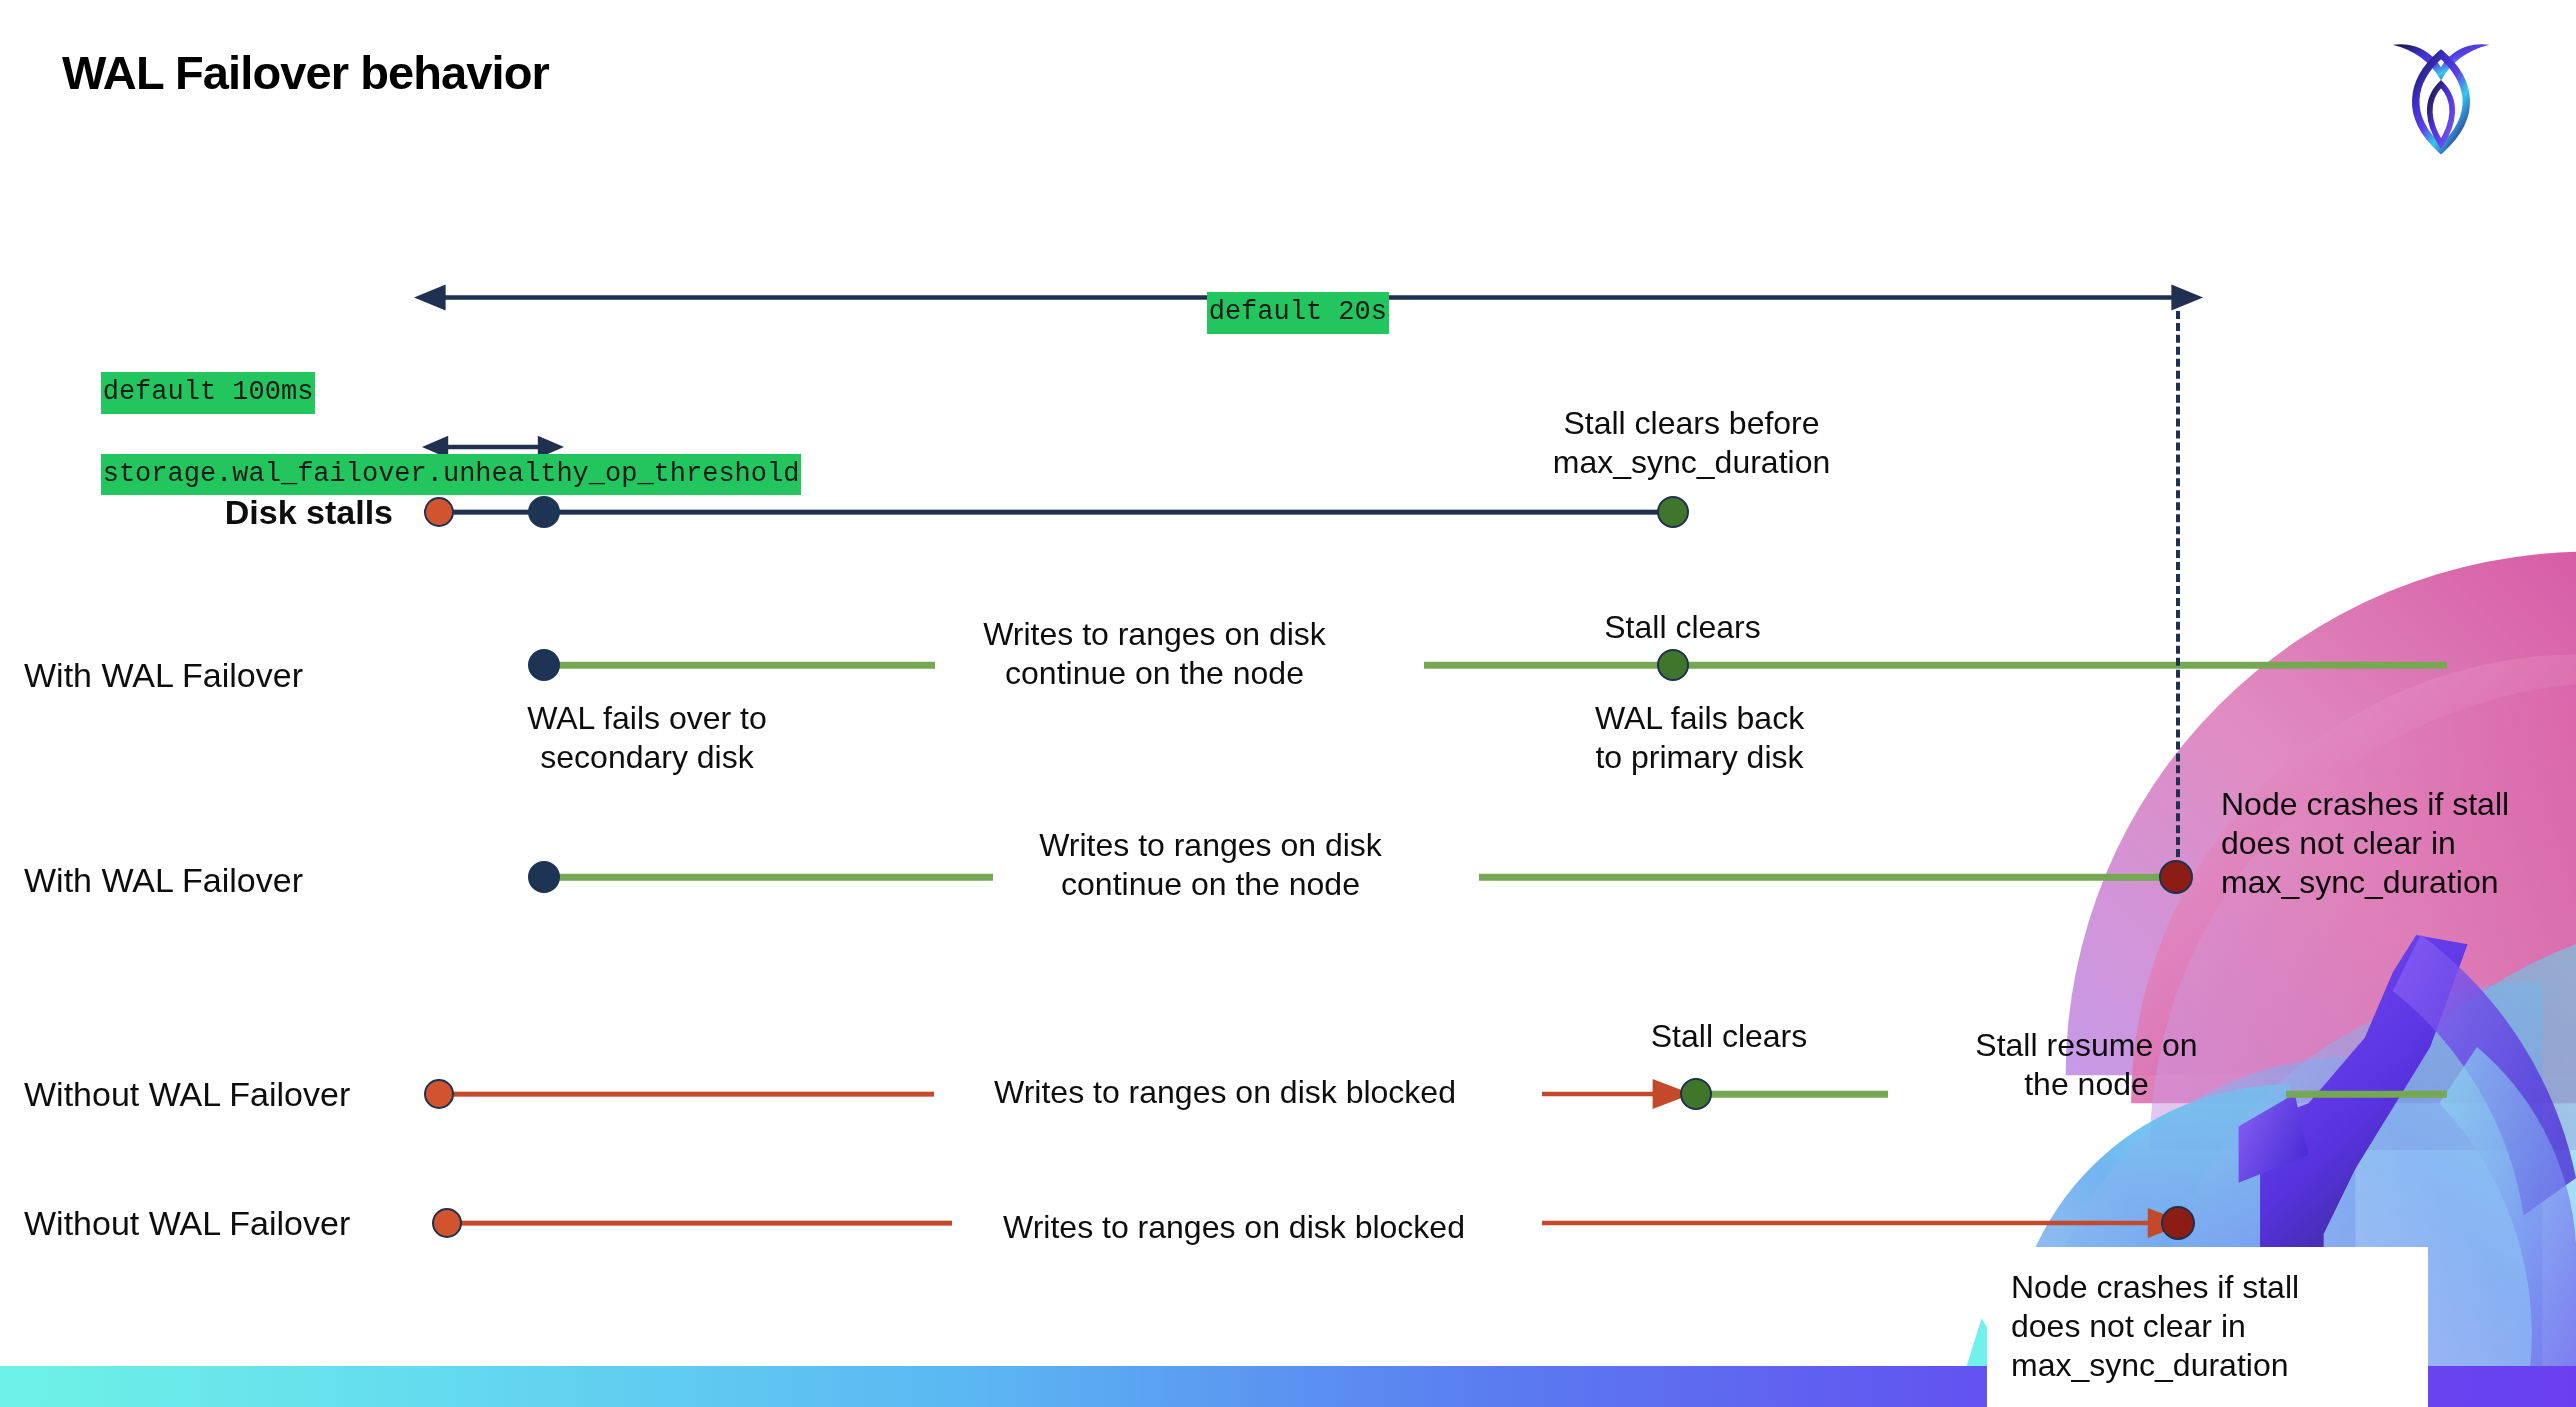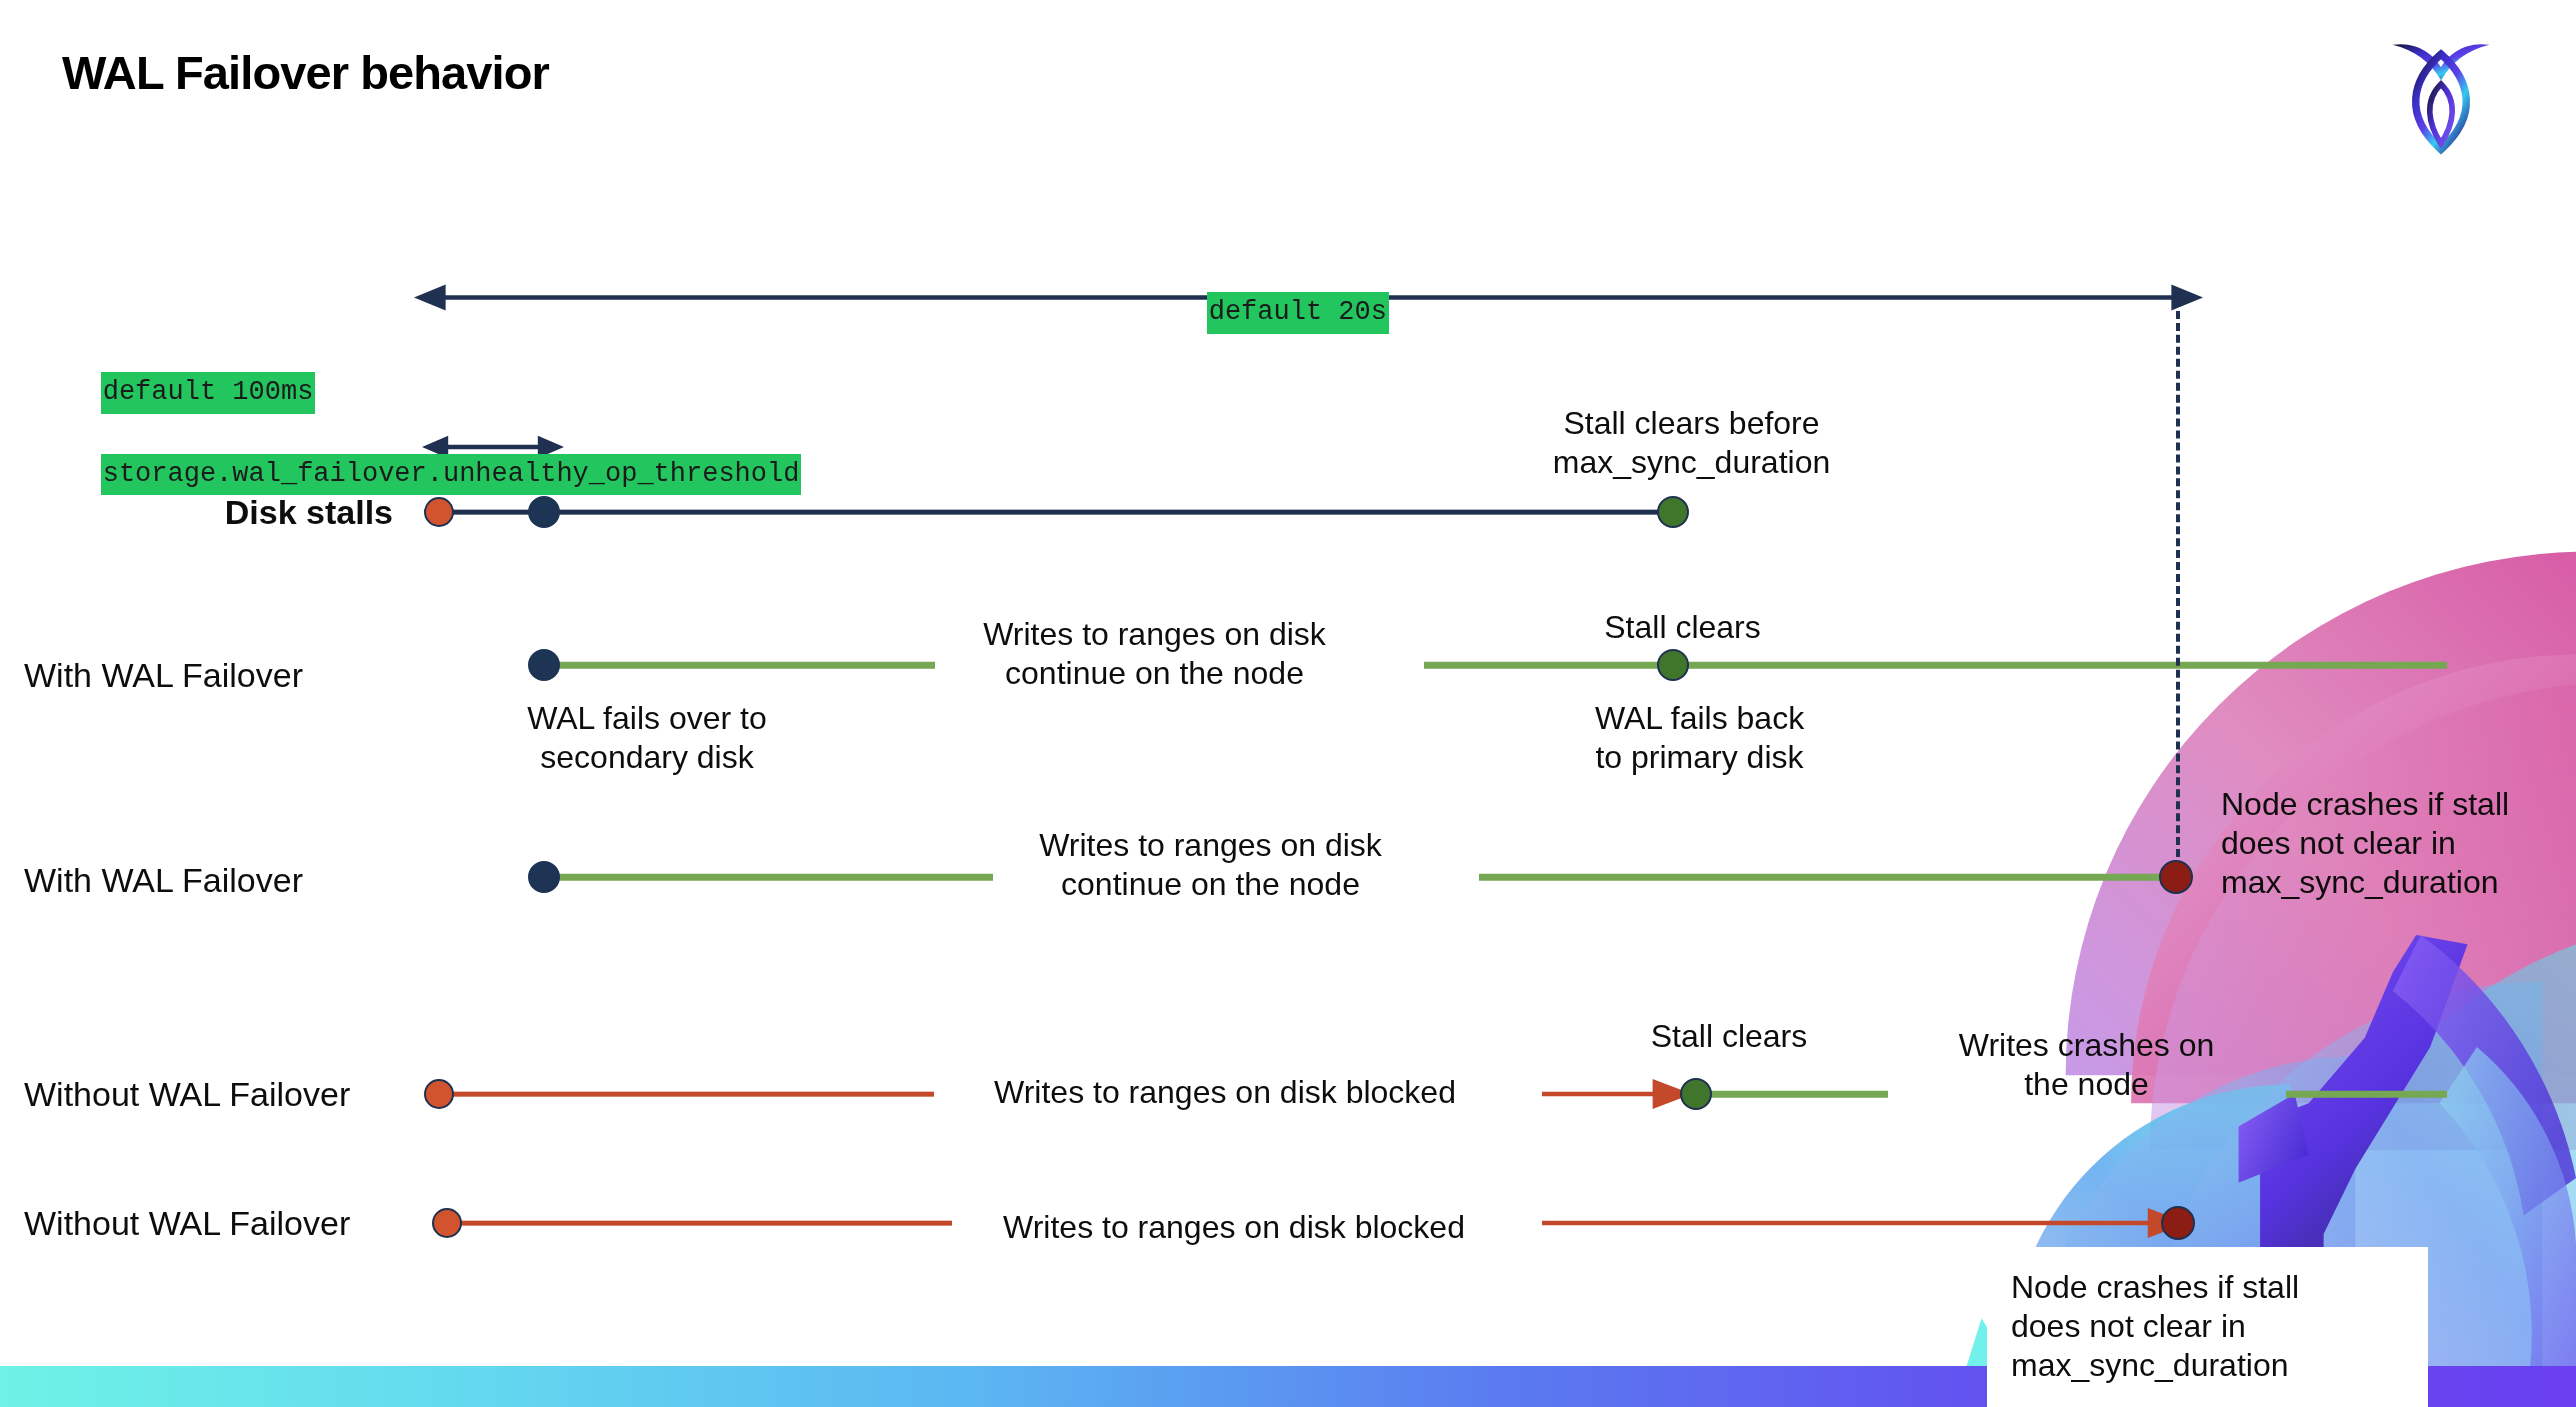--- a/index.html
+++ b/index.html
@@ -295,21 +295,21 @@
   <div class="seg green" style="left:1701px; top:1094px; width:187px;"></div>
   <div class="seg green" style="left:2286px; top:1094px; width:161px;"></div>
 
   <div class="dot orange" style="left:439px; top:1094px; width:30px; height:30px;"></div>
   <div class="dot green" style="left:1696px; top:1094px; width:32px; height:32px;"></div>
 
   <div class="note" style="left:935px; top:1073px; width:580px;">Writes to ranges on disk  blocked</div>
 
   <div class="note" style="left:1589px; top:1017px; width:280px;">Stall clears</div>
 
-  <div class="note" style="left:1909px; top:1026px; width:355px; white-space:pre-line;">Writes crashes on
+  <div class="note" style="left:1909px; top:1026px; width:355px; white-space:pre-line;">Stall resume on
 the node</div>
 
   <div class="row-label" style="left:24px; top:1223px;">Without WAL Failover</div>
 
   <div class="seg red" style="left:447px; top:1223px; width:505px;"></div>
 
   <svg style="position:absolute;left:1542px;top:1206px;width:645px;height:34px;" viewBox="0 0 690 36">
     <line x1="0" y1="18" x2="660" y2="18" stroke="#c4492a" stroke-width="5"></line>
     <polygon points="690,18 648,2 648,34" fill="#c4492a"></polygon>
   </svg>

